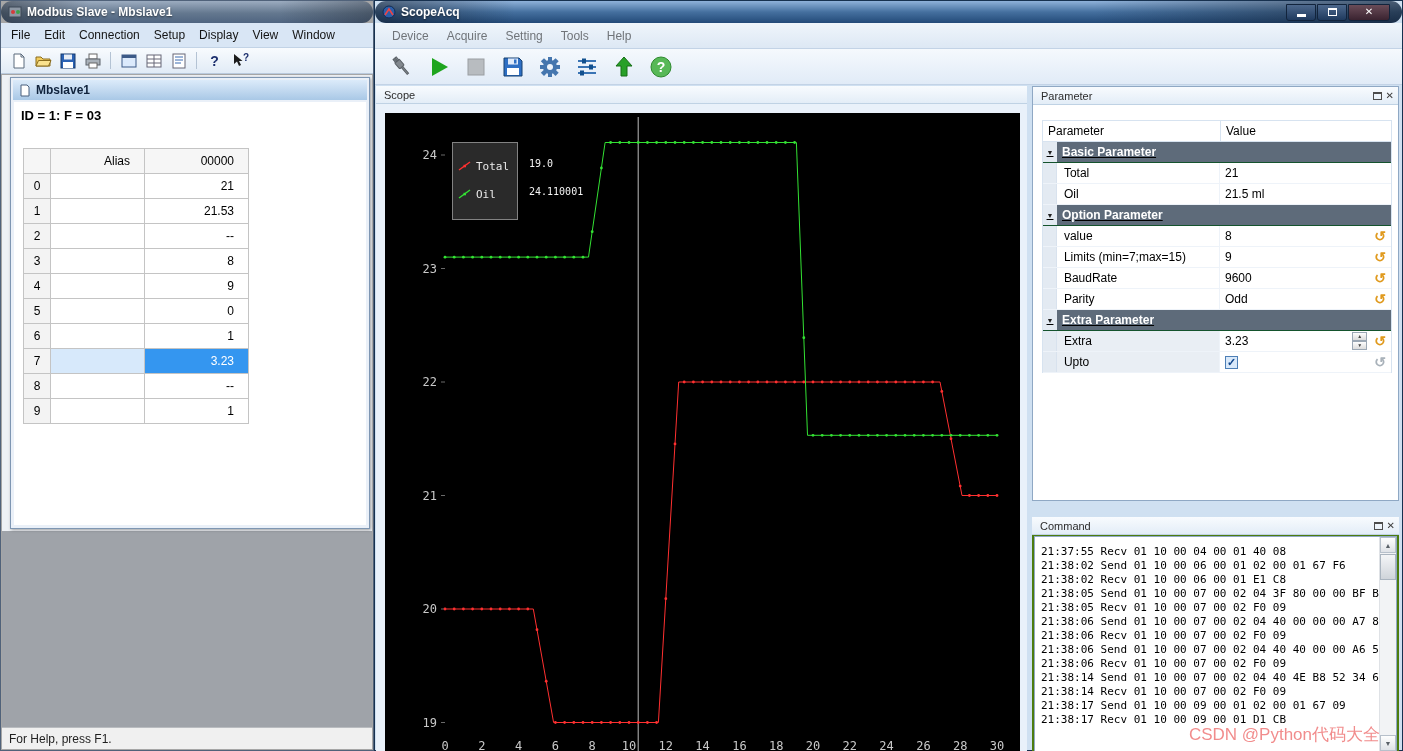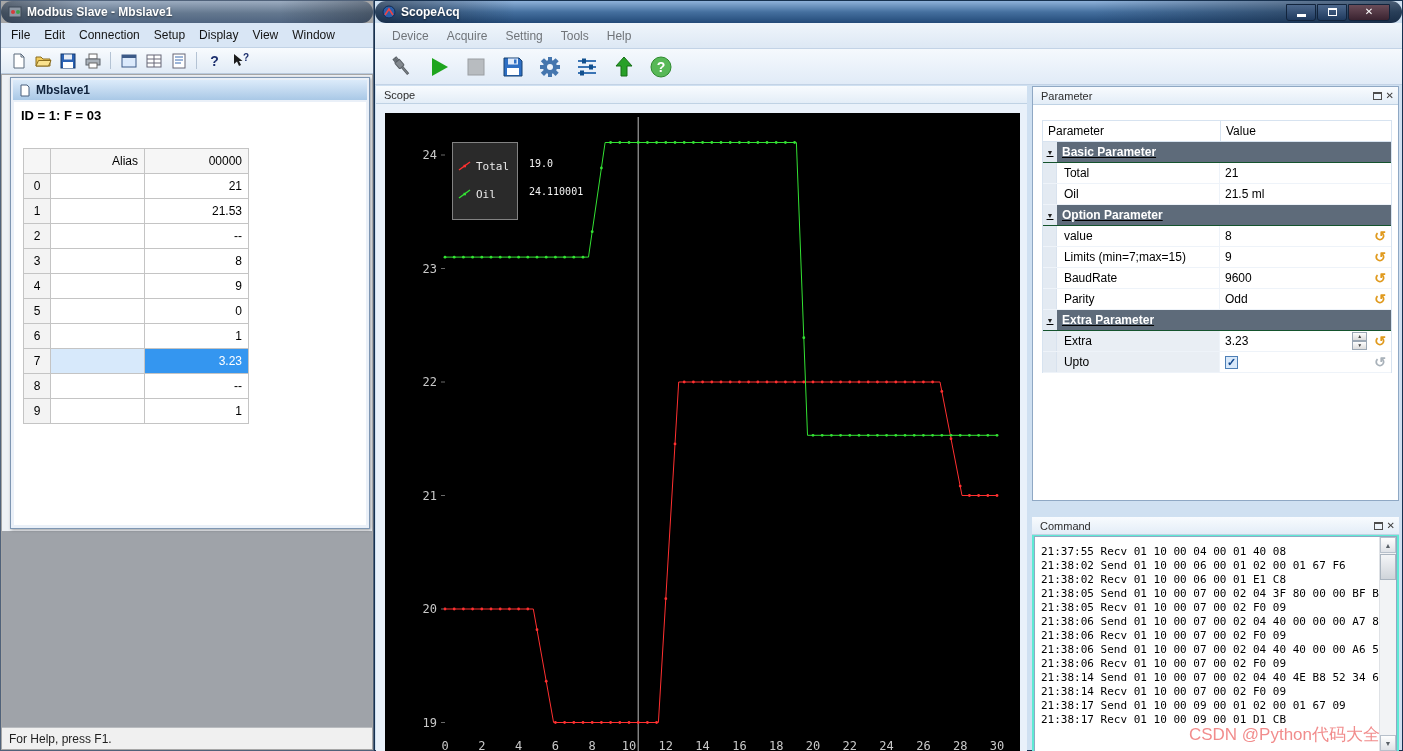--- a/index.html
+++ b/index.html
@@ -28,21 +28,21 @@
   #mdi-lower { position:absolute; left:0; right:0; top:456px; bottom:0; background:#9fa3a9; }
 
   #child-window { position:absolute; left:8px; top:2px; width:360px; height:452px; background:#eaf0f8; border:1px solid #7e96b2; box-shadow:1px 1px 3px rgba(0,0,0,.35); }
   #child-titlebar { height:20px; margin:2px; background:linear-gradient(180deg,#dcebfa,#a9c8e6); display:flex; align-items:center; gap:4px; padding:0 4px; font-size:12px; color:#10233c; font-weight:bold; }
   #child-content { position:absolute; left:3px; right:3px; top:24px; bottom:3px; background:#fff; overflow:hidden; }
   #id-line { font-size:13px; font-weight:bold; color:#000; padding:6px 0 0 7px; }
 
   .mtable { position:absolute; left:9px; top:46px; border-top:1px solid #c4c4c4; border-left:1px solid #c4c4c4; }
   .mrow { display:flex; height:25px; }
   .cell { border-right:1px solid #c4c4c4; border-bottom:1px solid #c4c4c4; font-size:12px; color:#000;
-          display:flex; align-items:center; justify-content:flex-end; padding-right:6px; background:#fff; }
+          display:flex; align-items:center; justify-content:flex-end; padding-right:14px; background:#fff; }
   .c-num { width:27px; justify-content:center; padding-right:0; background:#f3f3f3; }
   .c-alias { width:94px; }
   .c-val { width:104px; }
   .c-head { background:#f6f6f6; }
   .sel { background:#3496f0; color:#fff; }
   .alias-hl { background:#d7e9fb; }
 
   #modbus-status { position:absolute; left:1px; right:1px; bottom:1px; height:22px; background:#f0f0f0; border-top:1px solid #b9bcc0; display:flex; align-items:center; padding-left:7px; font-size:12px; color:#1f1f1f; }
 
   
@@ -83,21 +83,21 @@
   .pg-name { width:164px; font-size:12px; color:#000; display:flex; align-items:center; padding-left:7px; border-right:1px solid #eef3f9; }
   .pg-name.shade { background:#e9eef4; }
   .pg-val { width:150px; font-size:12px; color:#000; display:flex; align-items:center; padding-left:5px; }
   .pg-ctrl { width:22px; display:flex; align-items:center; justify-content:center; }
   .undo-btn { font-size:14px; font-weight:bold; color:#e09a1e; line-height:1; }
   .undo-btn.disabled { color:#a9b2ba; }
   .spinner { margin-left:auto; margin-right:2px; display:flex; flex-direction:column; }
   .spin-b { width:15px; height:9px; background:linear-gradient(#fdfdfd,#dcdcdc); border:1px solid #9ba7b4; font-size:5px; color:#444; display:flex; align-items:center; justify-content:center; line-height:1; }
   .checkbox { width:13px; height:13px; background:#d9e9fa; border:1px solid #4d7fb6; color:#12488e; font-size:11px; font-weight:bold; display:flex; align-items:center; justify-content:center; line-height:1; }
 
-  #cmd-panel { position:absolute; left:657px; top:516px; width:367px; height:235px; background:#5eead4; }
+  #cmd-panel { position:absolute; left:657px; top:516px; width:367px; height:235px; background:#4d7c0f; }
   #cmd-body { position:absolute; left:2px; right:2px; top:19px; bottom:0; background:#fff; border:1px solid #8fa8c4; overflow:hidden; }
   #cmd-list { position:absolute; left:0; top:0; right:17px; bottom:0; padding:8px 0 0 6px; }
   .cmd-line { font-family:"DejaVu Sans Mono",monospace; font-size:11px; color:#000; line-height:14px; white-space:nowrap; }
   #cmd-scrollbar { position:absolute; right:0; top:0; bottom:0; width:17px; background:#f2f3f5; border-left:1px solid #dfe2e6; }
   .sc-btn { position:absolute; left:0; width:16px; height:16px; background:linear-gradient(#fefefe,#dfe2e7); border:1px solid #b7c0cb; color:#5a6168; font-size:7px; display:flex; align-items:center; justify-content:center; }
   #sc-up { top:0; }
   #sc-down { bottom:0; }
   #sc-thumb { position:absolute; left:0; top:17px; width:16px; height:26px; background:linear-gradient(#f4f5f7,#cfd4da); border:1px solid #aab4bf; }
   #watermark { position:absolute; right:16px; bottom:5px; font-size:17px; color:#f08080; opacity:.9; white-space:nowrap; }
 </style>

